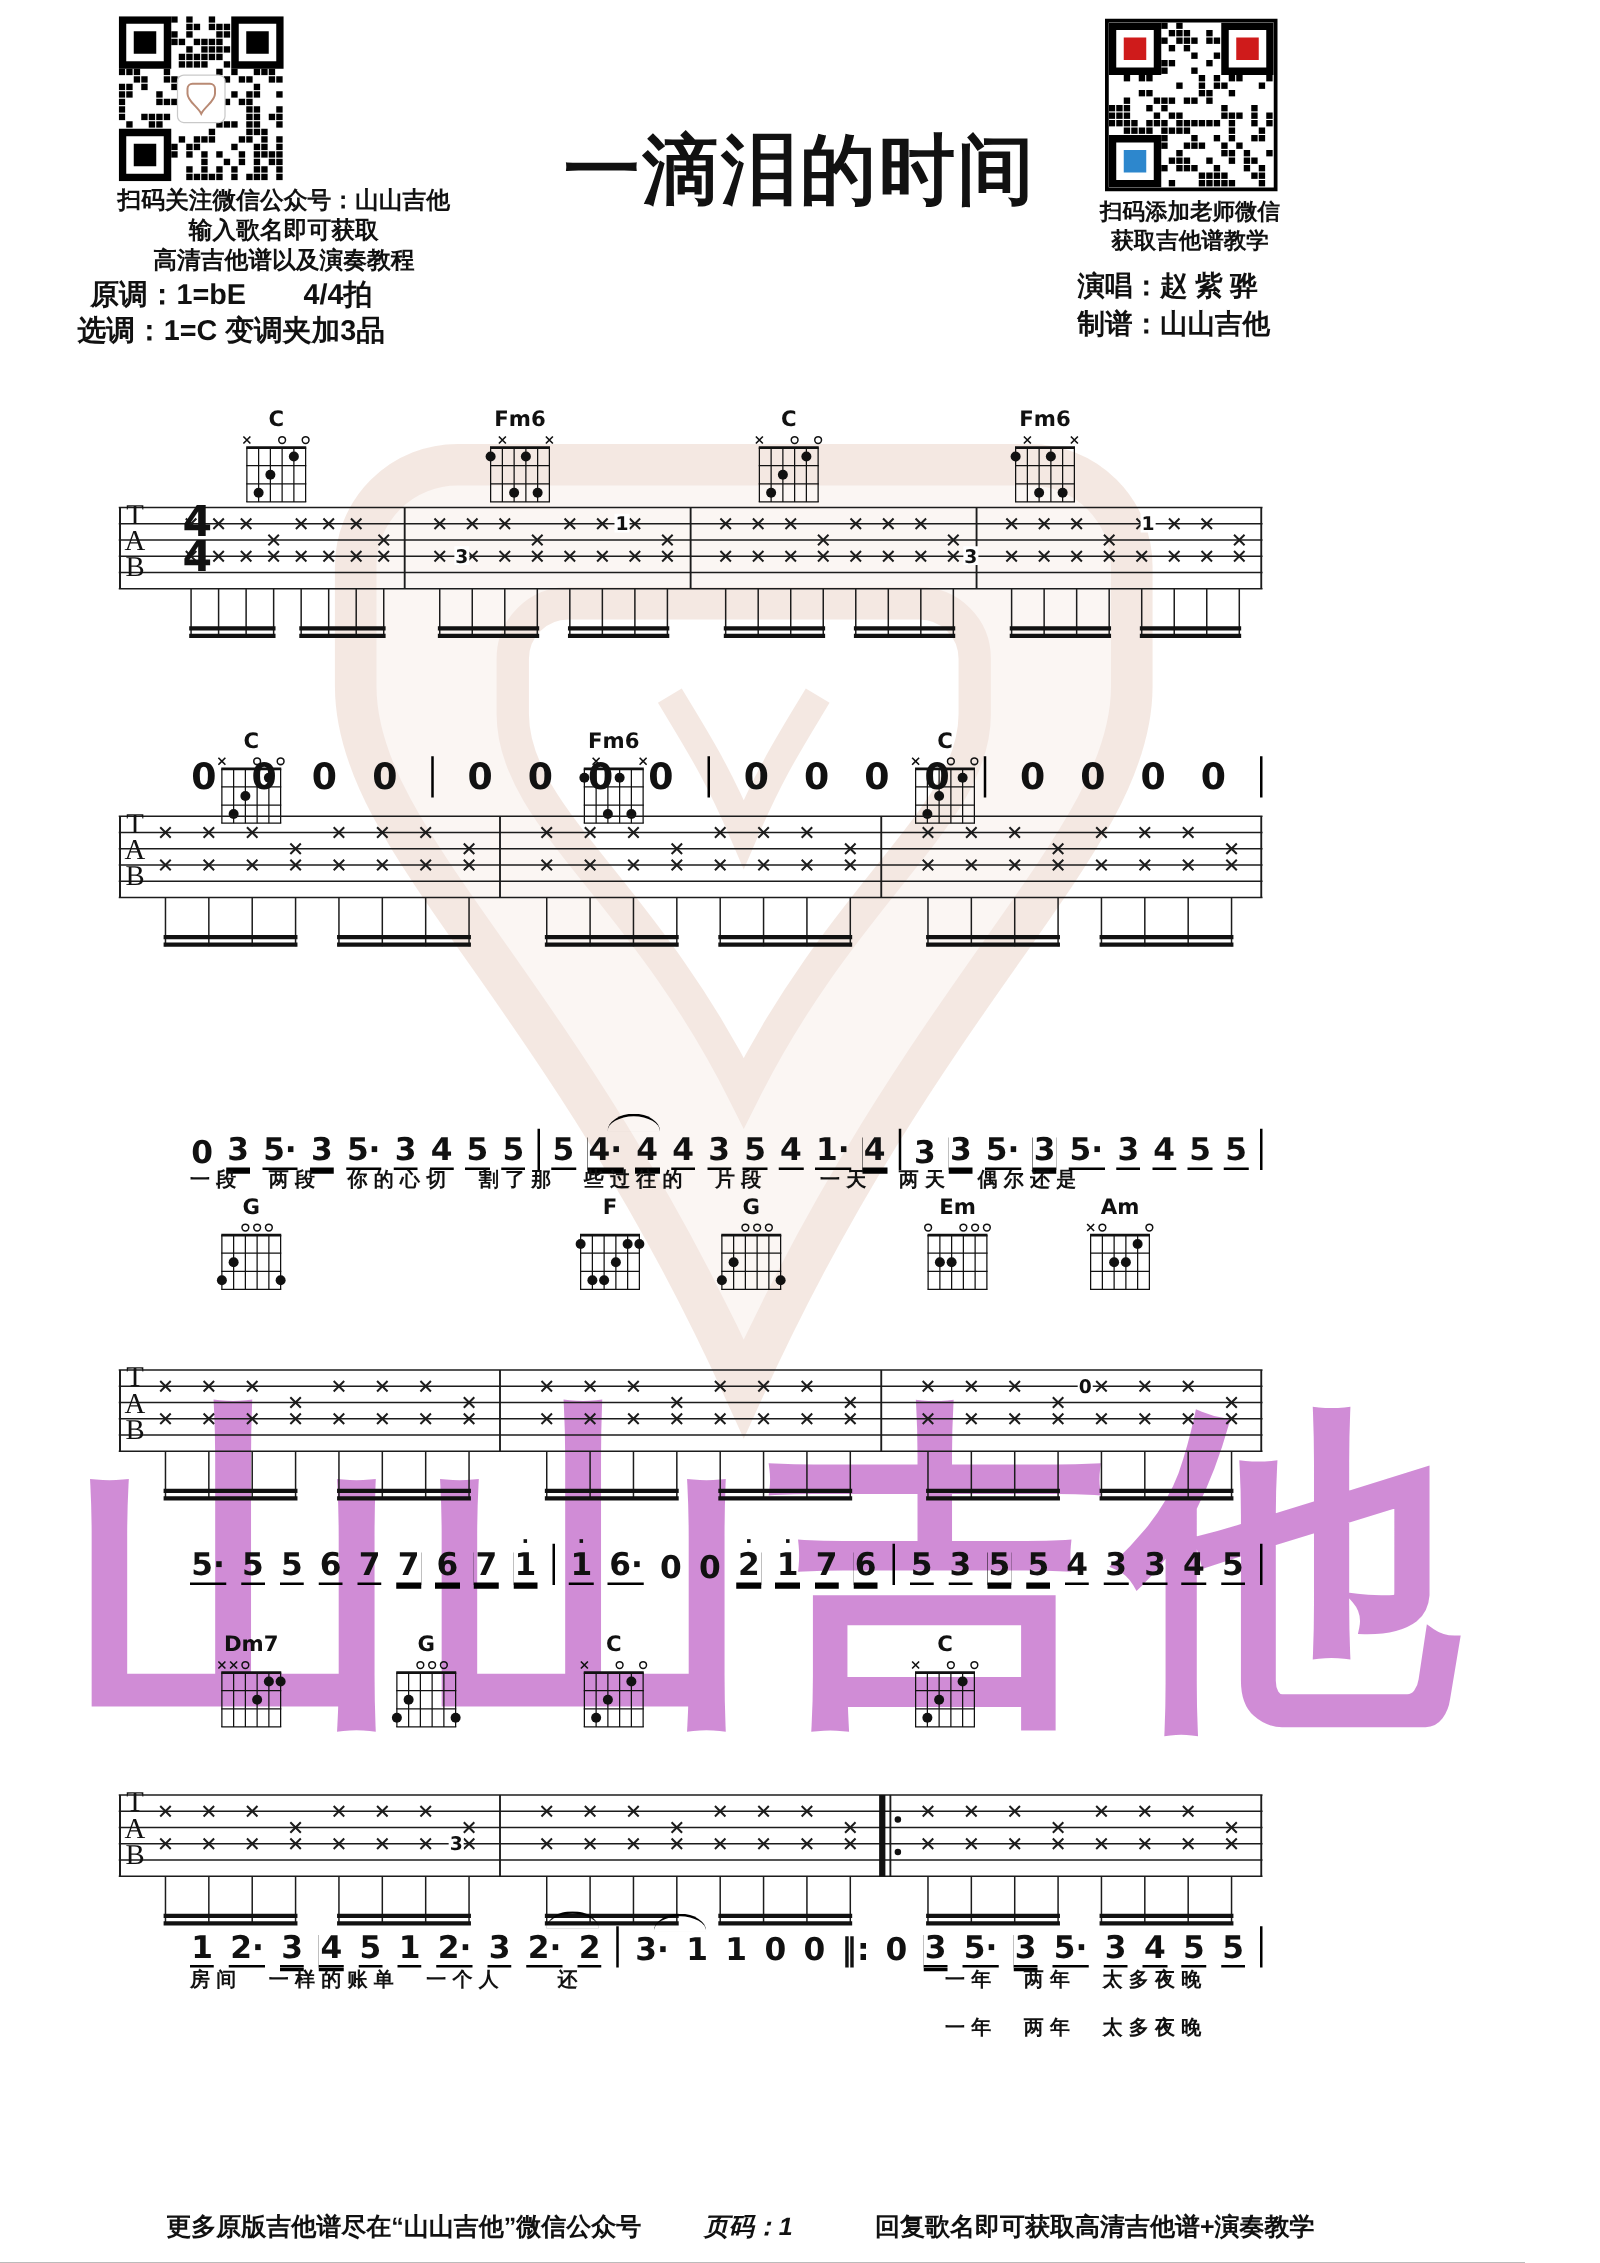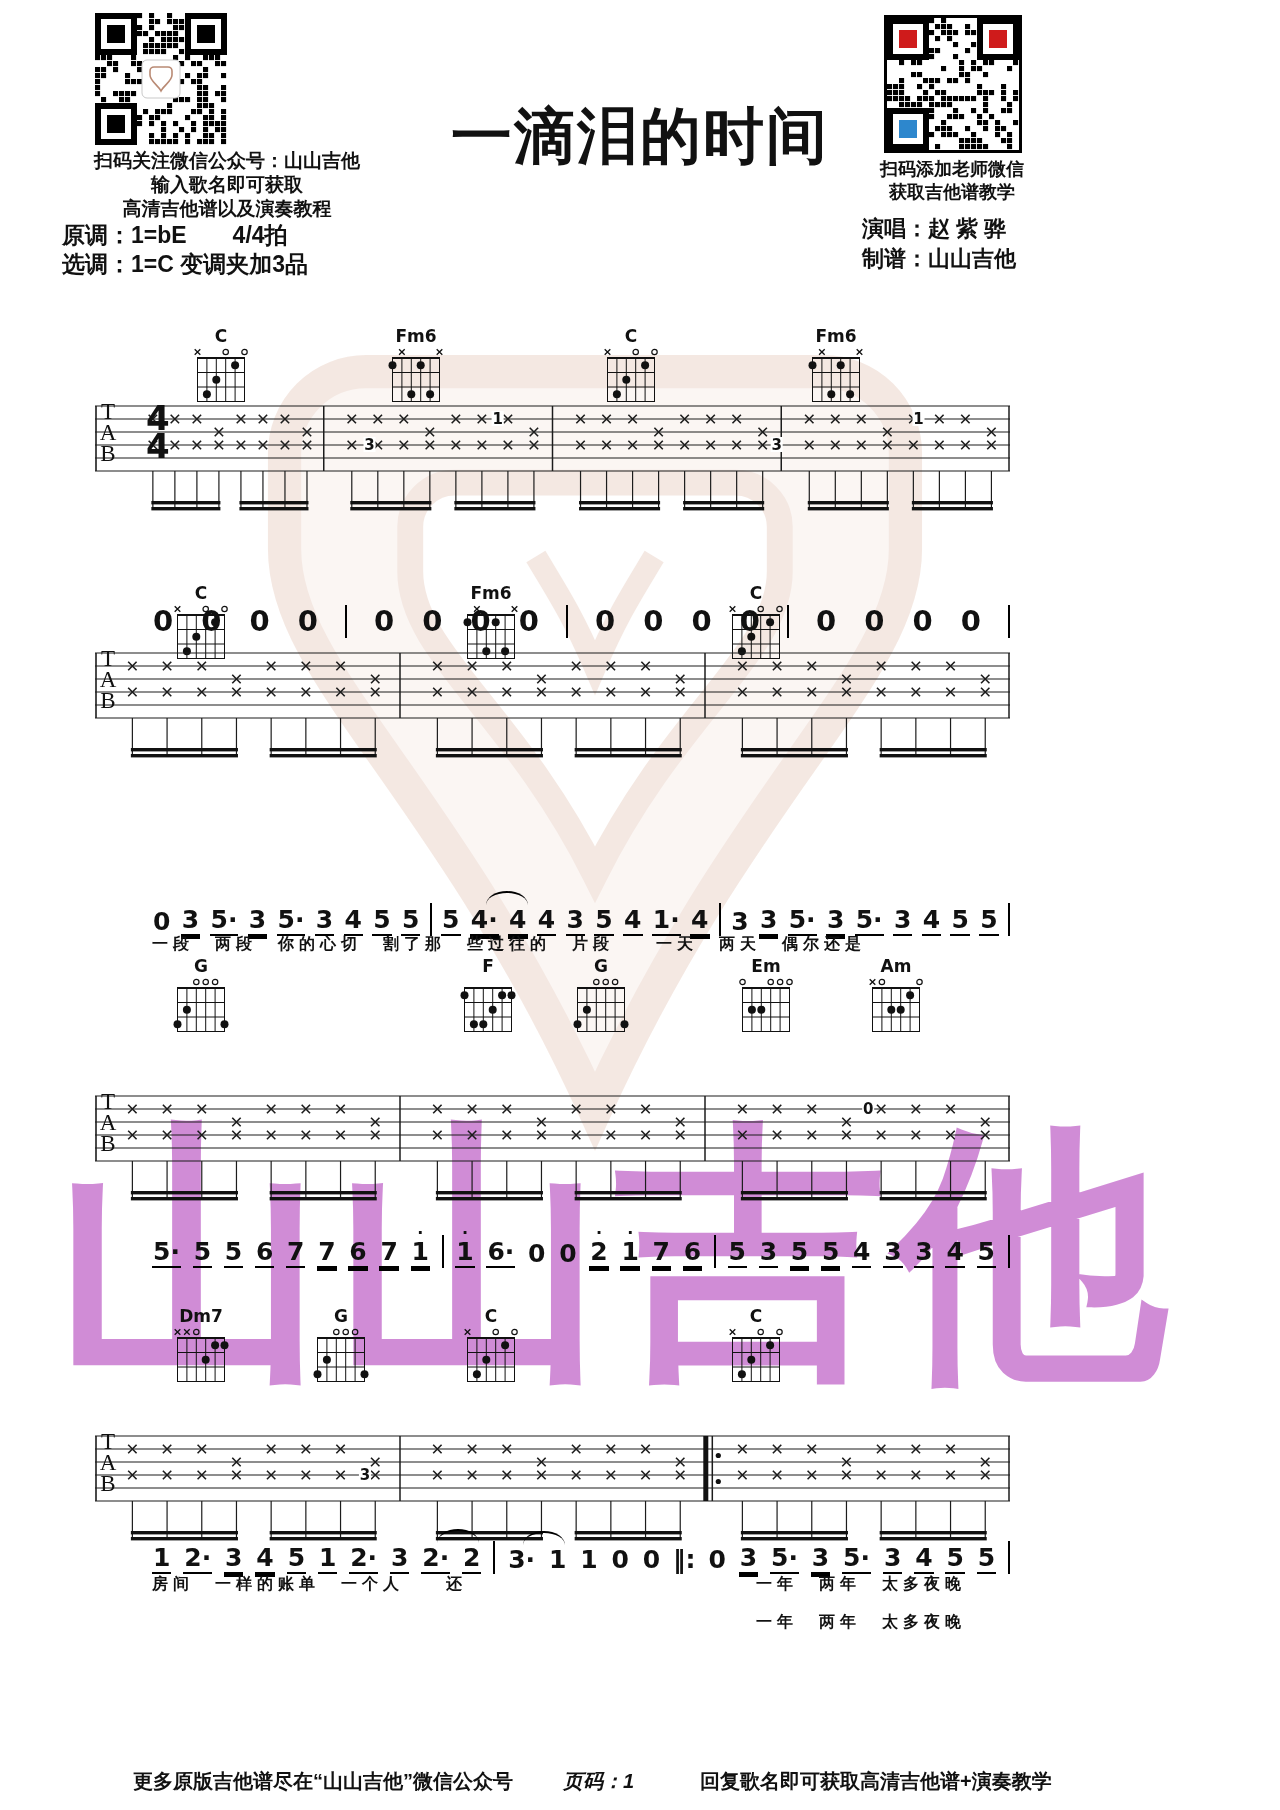--- a/index.html
+++ b/index.html
@@ -6,21 +6,21 @@
   .page{position:relative;width:1280px;height:1810px;margin:0 auto;background:#ffffff;
         overflow:hidden;font-family:"Liberation Sans",sans-serif;color:#111;}
   
   .wm-logo{position:absolute;left:225px;top:320px;width:740px;height:850px;opacity:.55;}
   .wm-text{position:absolute;left:55px;top:1118px;width:1180px;font-size:272px;line-height:1;
            font-weight:bold;color:#a21caf;opacity:.5;white-space:nowrap;letter-spacing:8px;}
   
   .qr{position:absolute;width:132px;height:132px;background:#fff;}
   .qr.framed{border:3px solid #000;}
   .qr-caption{position:absolute;text-align:center;font-weight:bold;font-size:19px;line-height:24px;}
-  .keyinfo{position:absolute;font-size:23px;font-weight:800;line-height:29px;}
+  .keyinfo{position:absolute;font-size:23px;font-weight:800;line-height:29px;text-align:center;}
   .title{position:absolute;left:320px;top:96px;width:640px;text-align:center;
          font-size:61px;font-weight:900;letter-spacing:2px;font-family:"DejaVu Sans",sans-serif;}
   .credits{position:absolute;font-size:22px;font-weight:800;line-height:30px;}
   
   .chord{position:absolute;width:58px;text-align:center;}
   .cname{font-size:17px;font-weight:bold;line-height:17px;margin-bottom:1px;font-family:"DejaVu Sans",sans-serif;}
   
   svg.tab{position:absolute;left:95px;width:915px;height:126px;overflow:visible;}
   .tabletters{position:absolute;width:18px;text-align:center;
               font-family:"Liberation Serif",serif;font-size:23px;line-height:21px;}

